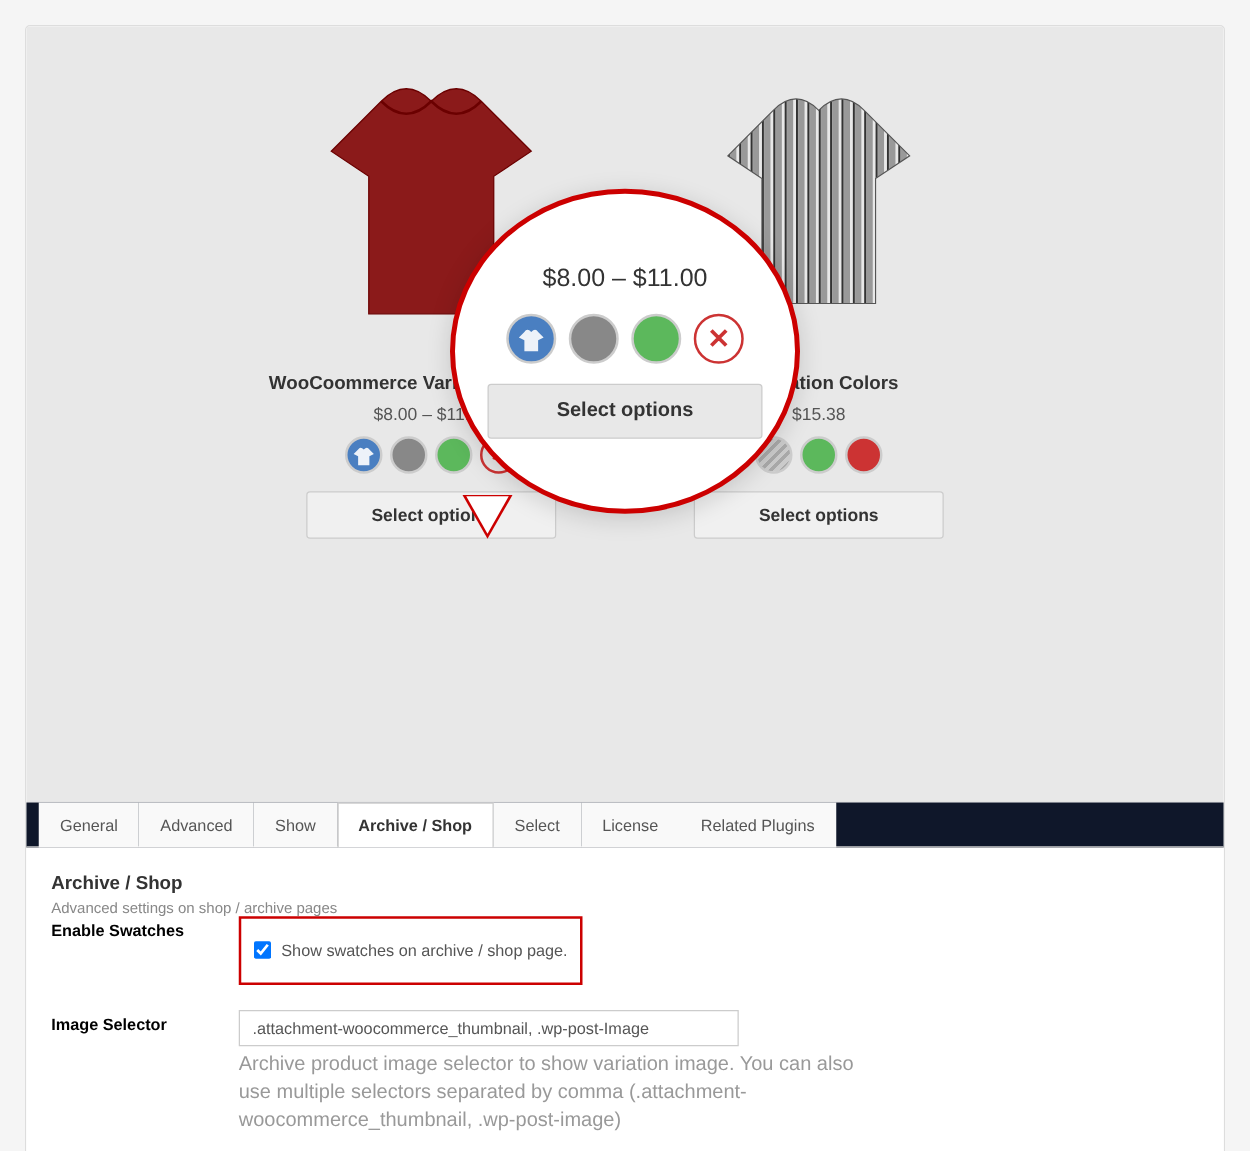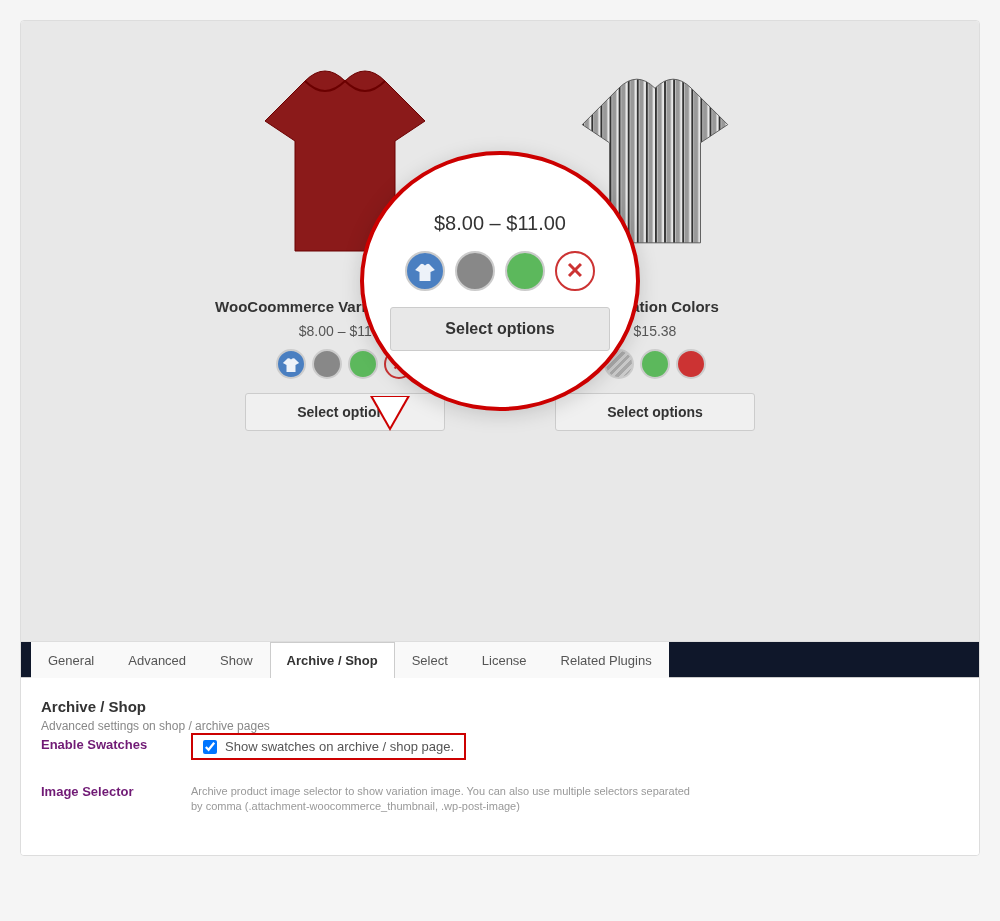--- a/index.html
+++ b/index.html
@@ -282,36 +282,36 @@
     .form-row {
       display: flex;
       align-items: flex-start;
       margin-bottom: 20px;
       gap: 20px;
     }
 
     .form-label {
       font-size: 13px;
       font-weight: bold;
-      color: #701a75;
+      color: #000000;
       width: 130px;
       padding-top: 4px;
       flex-shrink: 0;
     }
 
     .form-control {
       flex: 1;
     }
 
     .checkbox-row {
       display: flex;
-      align-items: center;
+      align-items: flex-start;
       gap: 8px;
       border: 2px solid #cc0000;
-      padding: 4px 10px;
+      padding: 18px 10px;
       display: inline-flex;
     }
 
     .checkbox-row input[type="checkbox"] {
       width: 14px;
       height: 14px;
     }
 
     .checkbox-label {
       font-size: 13px;
@@ -321,21 +321,21 @@
     .text-input {
       width: 100%;
       max-width: 400px;
       padding: 6px 10px;
       border: 1px solid #ccc;
       font-size: 13px;
       color: #555;
     }
 
     .help-text {
-      font-size: 11px;
+      font-size: 16px;
       color: #999;
       margin-top: 4px;
       max-width: 500px;
       line-height: 1.4;
     }
   </style>
 </head>
 <body>
 
 <div class="container">
@@ -430,19 +430,20 @@
           <label class="checkbox-row">
             <input type="checkbox" checked="" style="">
             <span class="checkbox-label">Show swatches on archive / shop page.</span>
           </label>
         </div>
       </div>
 
       <div class="form-row">
         <div class="form-label">Image Selector</div>
         <div class="form-control">
+          <input type="text" class="text-input" value=".attachment-woocommerce_thumbnail, .wp-post-Image" style="">
           <div class="help-text">Archive product image selector to show variation image. You can also use multiple selectors separated by comma (.attachment-woocommerce_thumbnail, .wp-post-image)</div>
         </div>
       </div>
     </div>
   </div>
 
 </div>
 
 </body></html>

